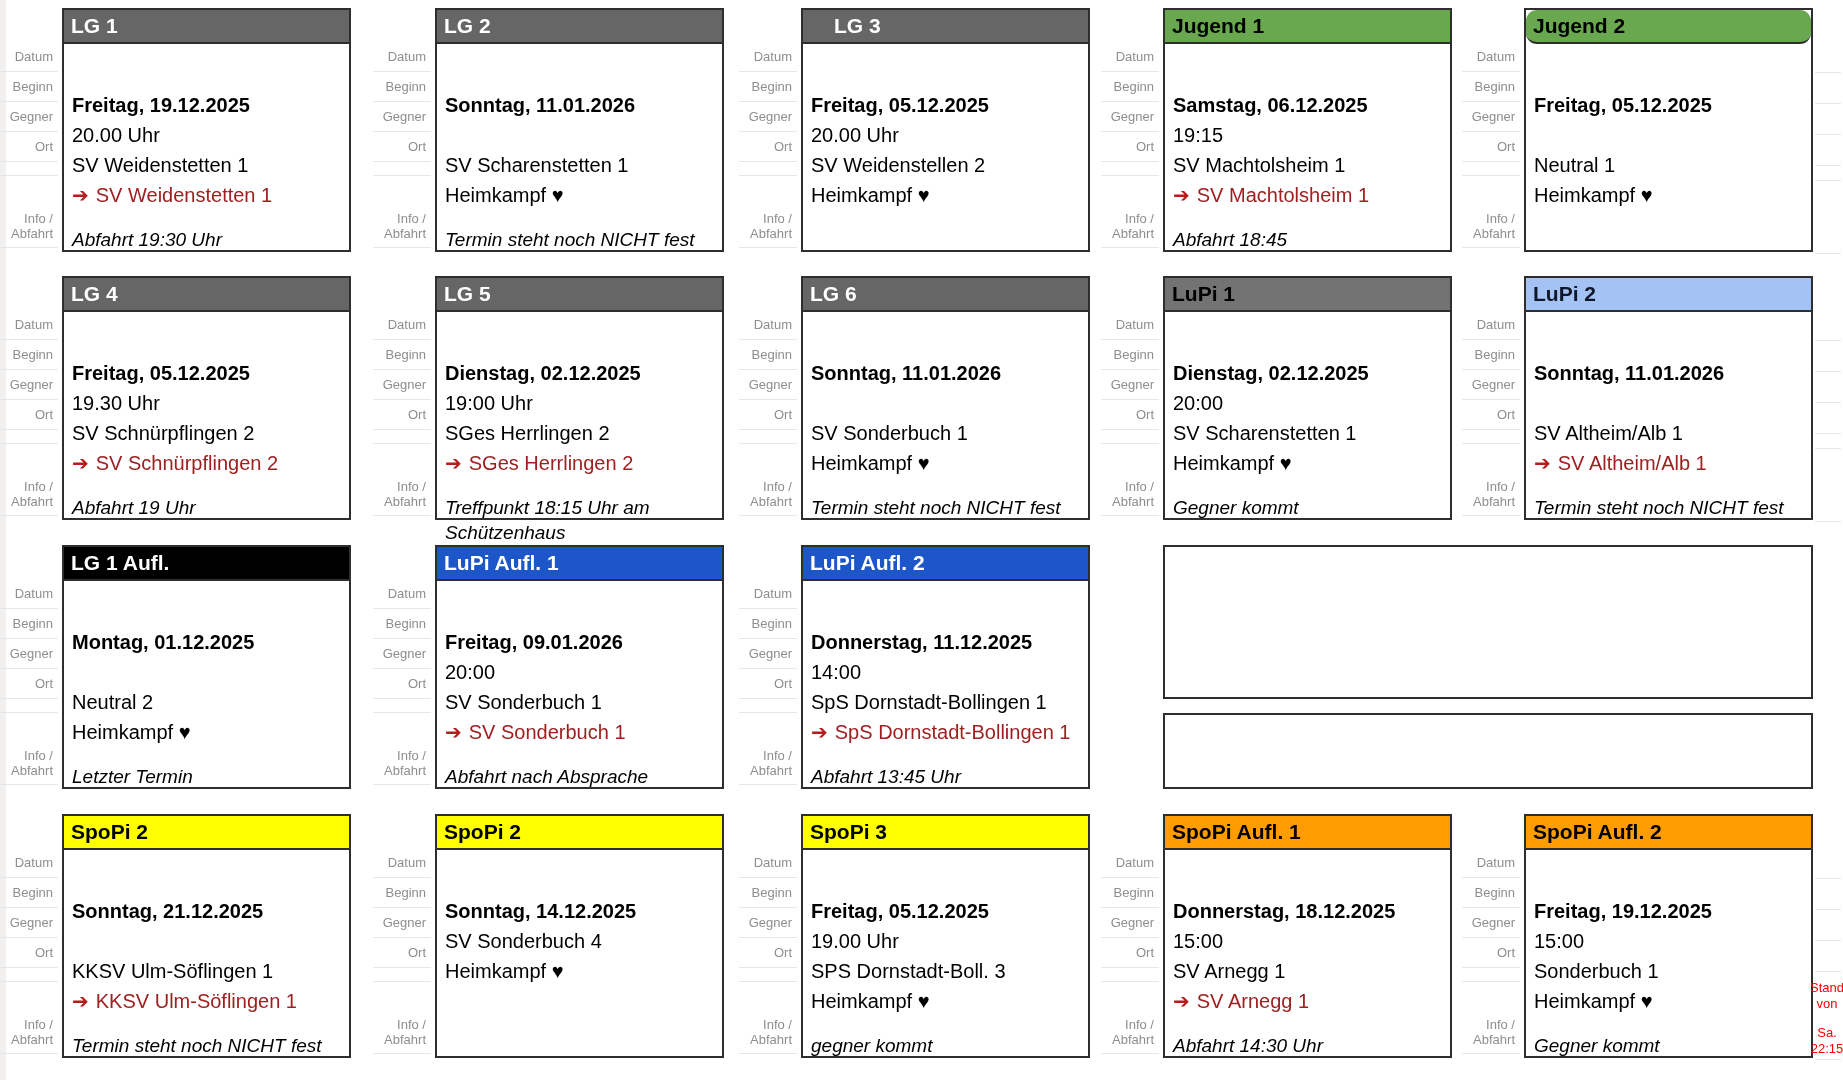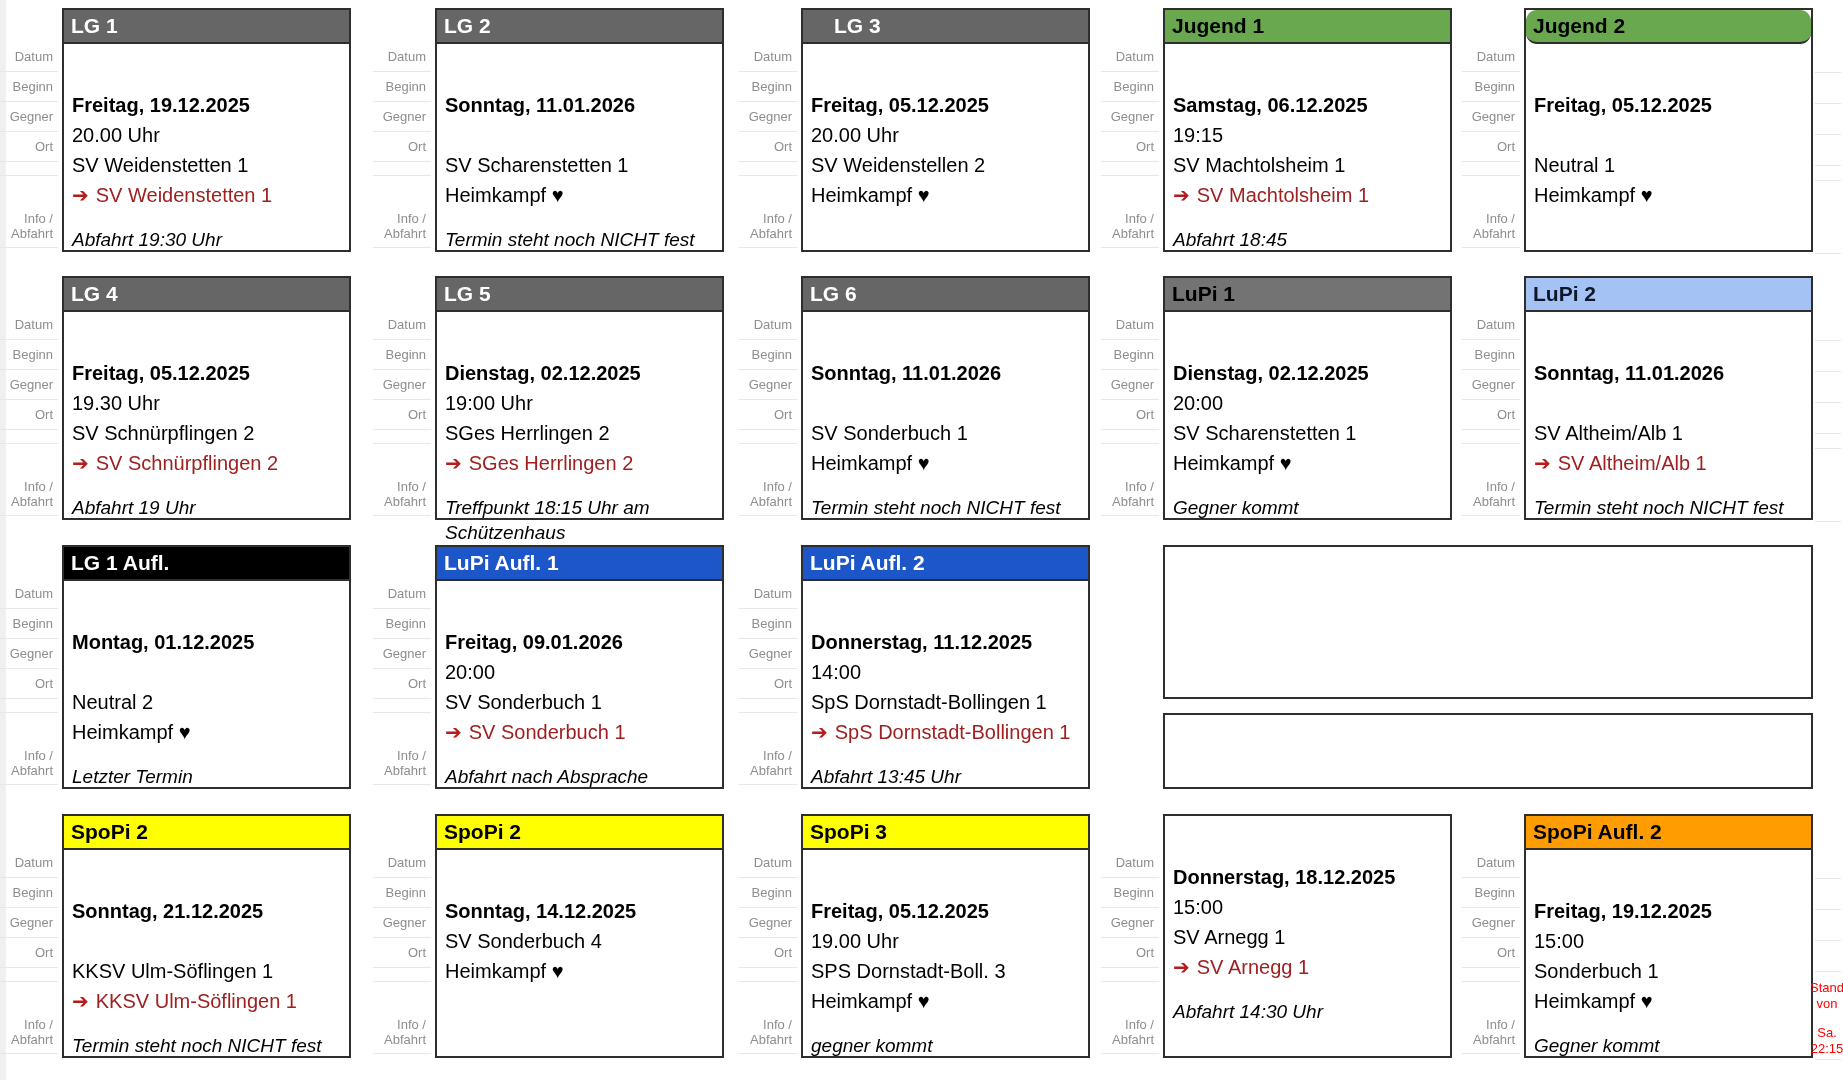--- a/index.html
+++ b/index.html
@@ -410,20 +410,21 @@
           <div class="grow" style="height: 30px;">Beginn</div>
           <div class="grow" style="height: 30px;">Gegner</div>
           <div class="grow" style="height: 30px;">Ort</div>
           <div class="grow spacer" style="height: 14px;"></div>
           <div class="grow info-lbl" style="height: 72px;">
             <div>Info /</div>
             <div>Abfahrt</div>
           </div>
         </div>
         <div class="card">
+          <div class="card-header" style="background: rgb(255, 157, 0); color: rgb(0, 0, 0);">SpoPi Aufl. 1</div>
           <div class="vrow bold">Donnerstag, 18.12.2025</div>
           <div class="vrow">15:00</div>
           <div class="vrow">SV Arnegg 1</div>
           <div class="vrow"><span class="away-arrow">➔</span><span class="away">SV Arnegg 1</span></div>
           <div class="vspacer"></div>
           <div class="vinfo">Abfahrt 14:30 Uhr</div>
         </div>
       </div>
       <div class="slot" style="left: 1462px; top: 814px; width: 411px; height: 244px;">
         <div class="gutter">

